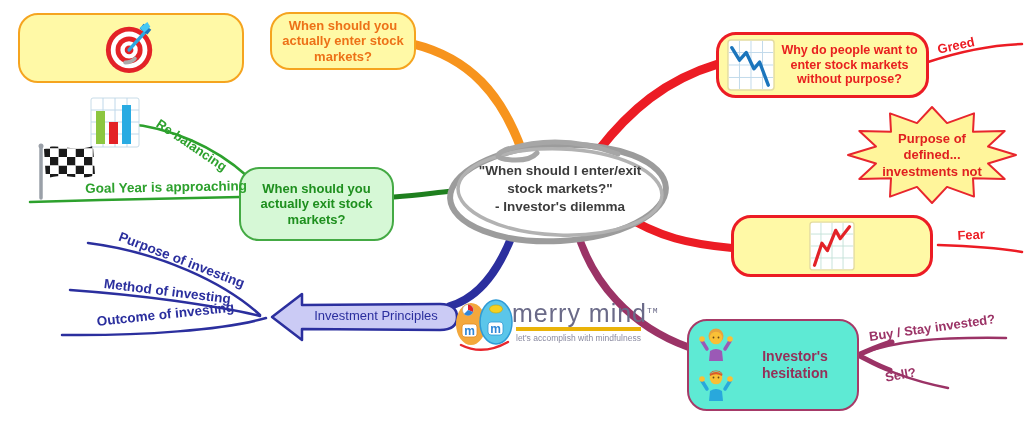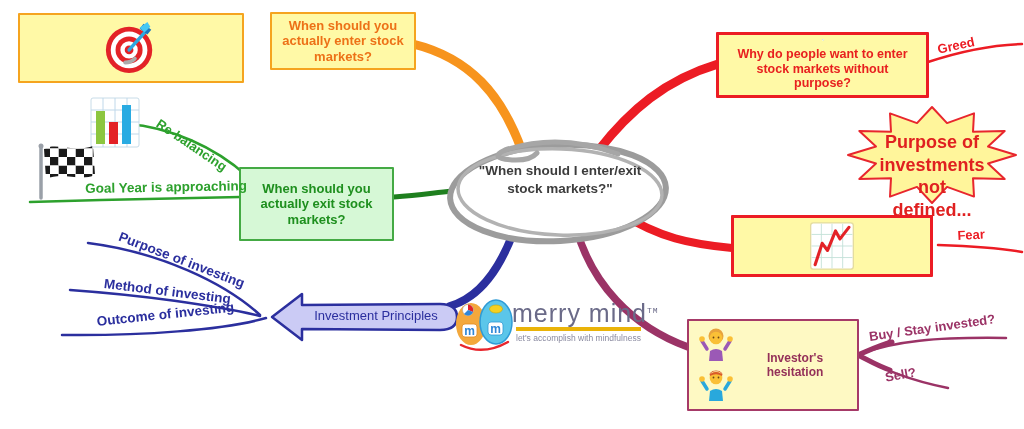--- a/index.html
+++ b/index.html
@@ -1,35 +1,35 @@
 <!DOCTYPE html>
 <html><head>
 <meta charset="utf-8">
 <style>
   html,body{margin:0;padding:0;background:#fff;}
   .stage{position:relative;width:1024px;height:429px;background:#ffffff;
          font-family:"Liberation Sans",sans-serif;overflow:hidden;}
   svg.layer{position:absolute;left:0;top:0;}
   .box{position:absolute;box-sizing:border-box;display:flex;align-items:center;
        justify-content:center;gap:6px;text-align:center;font-weight:bold;
-       border-radius:1px;padding:4px 8px;line-height:1.18;}
+       border-radius:20px;padding:4px 8px;line-height:1.18;}
   .box .txt{flex:1;}
   .yellow-orange{background:#FFF9A6;border:2.5px solid #F5A41F;color:#ED7117;font-size:13px;}
-  .yellow-red{background:#FFF9A6;border:3px solid #EC1C24;color:#E8201F;font-size:12.5px;flex-direction:column;}
+  .yellow-red{background:#FFF9A6;border:3px solid #EC1C24;color:#E8201F;font-size:12.5px;}
   .green-node{background:#D6F8D6;border:2.5px solid #44AA44;color:#1E8F1E;font-size:13px;}
-  .white-purple{background:#fef9c3;border:2.5px solid #A63A68;color:#943059;font-size:12px;}
+  .white-purple{background:#5eead4;border:2.5px solid #A63A68;color:#943059;font-size:14px;}
   .lbl{position:absolute;font-weight:bold;white-space:nowrap;transform-origin:left top;}
   .lbl.green{color:#2DA12D;font-size:13px;}
   .lbl.navy{color:#2B2F9E;font-size:13.5px;}
   .lbl.red{color:#EC1C24;font-size:13px;}
   .lbl.purple{color:#9B3366;font-size:13px;}
   .center-text{position:absolute;left:462px;top:162px;width:196px;text-align:center;
        color:#3C3C3C;font-weight:bold;font-size:13.5px;line-height:1.32;}
   .star-text{position:absolute;left:866px;top:131px;width:132px;text-align:center;
-       color:#E02020;font-weight:bold;font-size:18px;line-height:1.25;}
+       color:#E02020;font-weight:bold;font-size:13px;line-height:1.25;}
   .arrow-label{position:absolute;left:297px;top:308px;width:158px;text-align:center;
        color:#2B2F9E;font-weight:normal;font-size:13px;}
   .logo-name{position:absolute;left:512px;top:299px;color:#6A6A88;font-size:25px;
        letter-spacing:1px;font-weight:normal;}
   .logo-name sup{font-size:8px;color:#6A6A88;vertical-align:super;font-family:Liberation Mono, monospace;}
   .logo-tag{position:absolute;left:516px;top:327px;color:#8A8AA0;font-size:8.5px;
        border-top:4px solid #eab308;padding-top:2px;}
   .emoji-col{display:flex;flex-direction:column;gap:4px;align-items:center;}
 </style>
 </head>
@@ -65,20 +65,21 @@
     <g>
       <ellipse cx="558" cy="193" rx="108" ry="48" fill="#ffffff" stroke="#9C9C9C" stroke-width="6" transform="rotate(-3 558 193)"></ellipse>
       <ellipse cx="560" cy="192" rx="102" ry="43" fill="none" stroke="#B2B2B2" stroke-width="3.5" transform="rotate(2 560 192)"></ellipse>
       <path d="M618,154 Q560,132 505,150 Q488,158 512,160 Q530,161 537,153" fill="none" stroke="#A6A6A6" stroke-width="5" stroke-linecap="round"></path>
     </g>
   </svg>
 
   <div class="center-text">
     <div>"When should I enter/exit</div>
     <div>stock markets?"</div>
+    <div>- Investor's dilemma</div>
   </div>
 
   <div class="box yellow-orange" style="left:18px;top:13px;width:226px;height:70px;">
     <svg width="56" height="56" viewBox="0 0 58 58">
       <circle cx="27" cy="31" r="24" fill="#E32227"></circle>
       <circle cx="27" cy="31" r="19" fill="#fff"></circle>
       <circle cx="27" cy="31" r="14" fill="#E32227"></circle>
       <circle cx="27" cy="31" r="9" fill="#fff"></circle>
       <circle cx="27" cy="31" r="4.5" fill="#E32227"></circle>
       <path d="M33,40 A14 14 0 0 1 23,44" stroke="#ABABAB" stroke-width="4" fill="none" stroke-linecap="round"></path>
@@ -142,22 +143,22 @@
           <line x1="37" y1="2" x2="37" y2="52"></line>
       </g>
       <polyline points="5,9 13,22 20,14 28,31 34,24 43,48" fill="none" stroke="#1B75BC" stroke-width="3.5" stroke-linecap="round" stroke-linejoin="round"></polyline>
     </svg>
     <div class="txt">Why do people want to enter stock markets without purpose?</div>
   </div>
   <div class="lbl red" style="left:936px;top:42px;transform:rotate(-12deg);">Greed</div>
 
   <div class="star-text">
     <div>Purpose of</div>
+    <div>defined...</div>
     <div>investments not</div>
-    <div>defined...</div>
   </div>
 
   <div class="box yellow-red" style="left:731px;top:215px;width:202px;height:62px;">
     <svg width="46" height="50" viewBox="0 0 50 54">
       <rect x="1" y="1" width="48" height="52" rx="3" fill="#fff" stroke="#E4DCA0" stroke-width="1.5"></rect>
       <g stroke="#C2E0D8" stroke-width="1">
         <line x1="2" y1="14" x2="48" y2="14"></line>
           <line x1="2" y1="27" x2="48" y2="27"></line>
           <line x1="2" y1="40" x2="48" y2="40"></line>
         <line x1="13" y1="2" x2="13" y2="52"></line>

